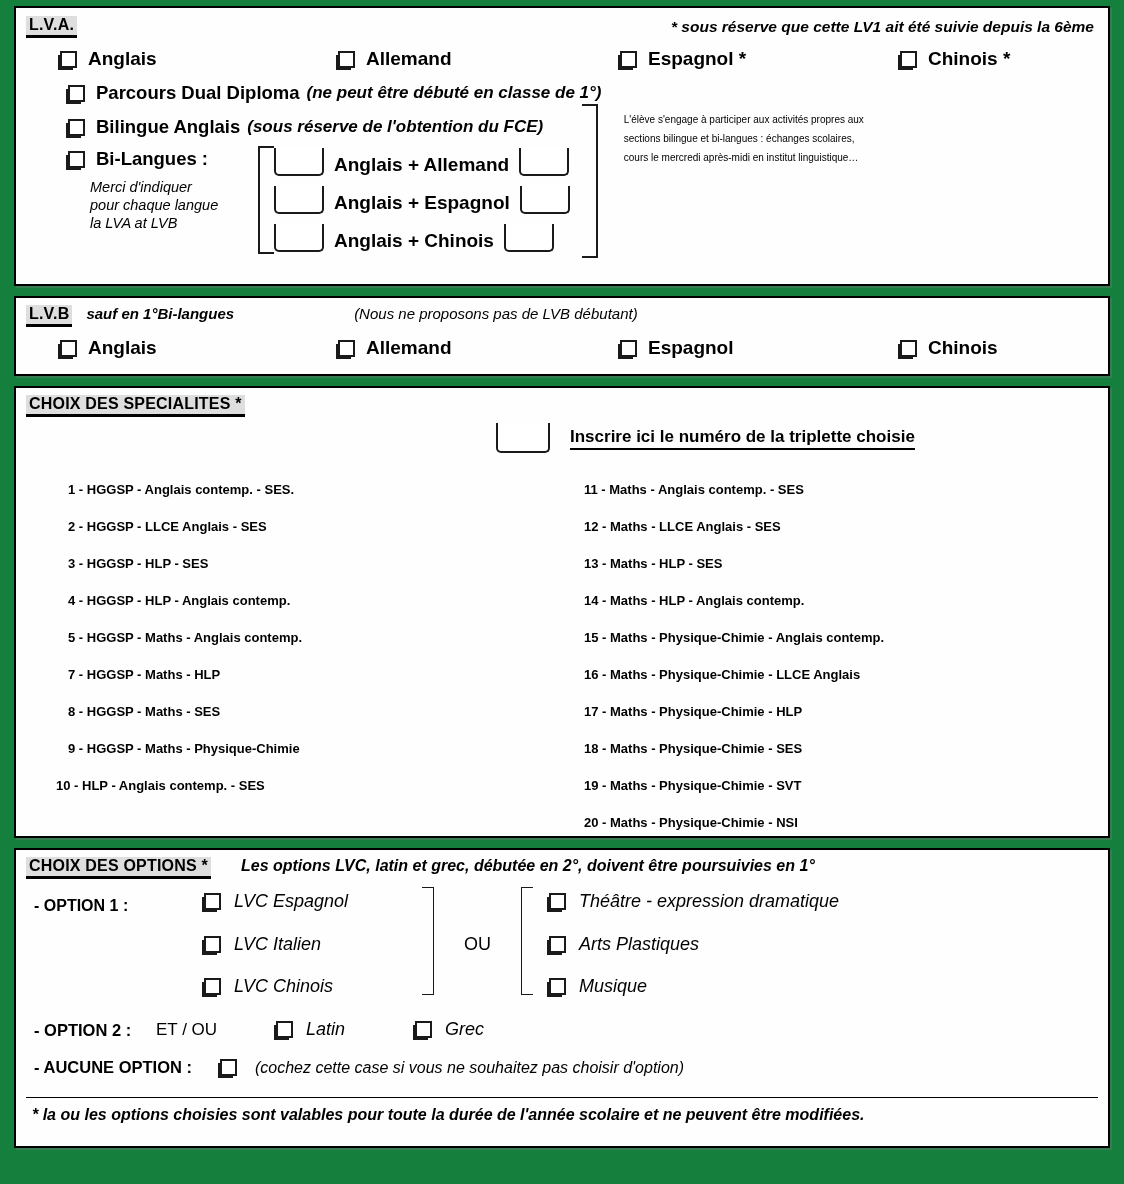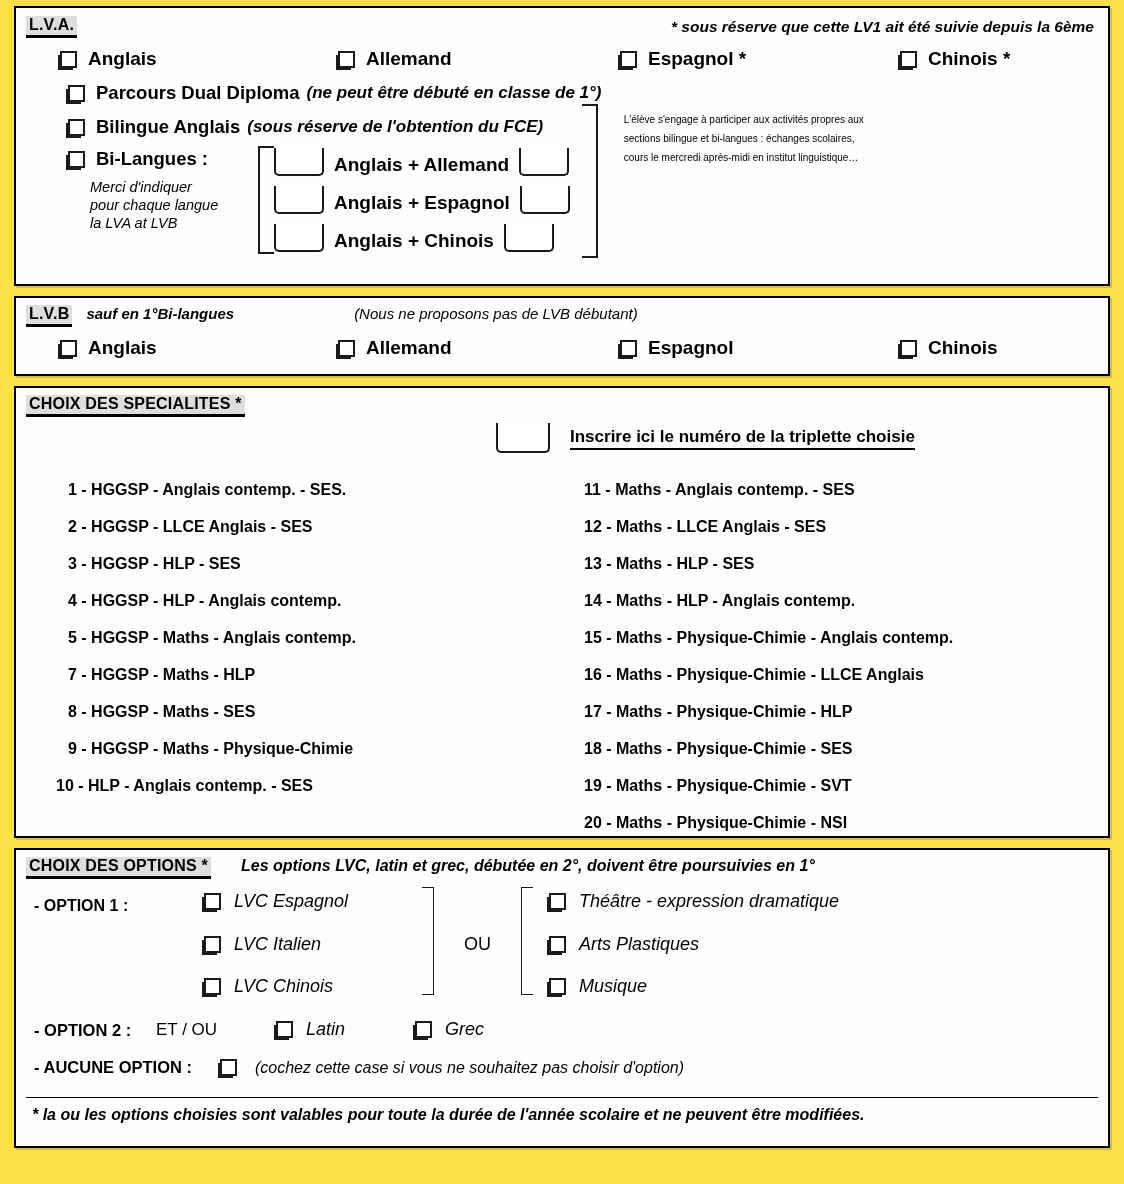--- a/index.html
+++ b/index.html
@@ -11,21 +11,21 @@
     width: 1124px;
     height: 1184px;
     font-family: "Liberation Sans", sans-serif;
     color: #000;
     overflow: hidden;
   }
   .page {
     position: relative;
     width: 1124px;
     height: 1184px;
-    background: #fde047;
+    background: #15803d;
     box-sizing: border-box;
     padding: 6px 14px 6px 14px;
   }
 
   .panel {
     border: 2px solid #000;
     background: #fefefe;
     box-sizing: border-box;
     position: relative;
     box-shadow: 2px 2px 0 rgba(120,120,120,0.35);
@@ -127,21 +127,21 @@
   #spec .tripl { display: flex; align-items: center; margin-top: 6px; padding-left: 470px; }
   #spec .tripl .txt {
     font-weight: bold; font-size: 17px; margin-left: 20px;
     border-bottom: 2px solid #000; padding-bottom: 1px; text-align: right;
   }
   .spec-cols { display: flex; margin-top: 18px; }
   .spec-col { width: 50%; }
   .spec-col ul { list-style: none; margin: 0; padding: 0; }
   .spec-col li {
     font-weight: bold;
-    font-size: 16px;
+    font-size: 13px;
     line-height: 37px;
     white-space: nowrap;
   }
   .spec-col.left li { padding-left: 42px; }
   .spec-col.right li { padding-left: 22px; }
 
   
   #opts { height: 300px; padding: 7px 10px 0 10px; }
   #opts .ohead { display: flex; align-items: baseline; }
   #opts .ohead .sub { font-style: italic; font-weight: bold; font-size: 16px; margin-left: 30px; }

